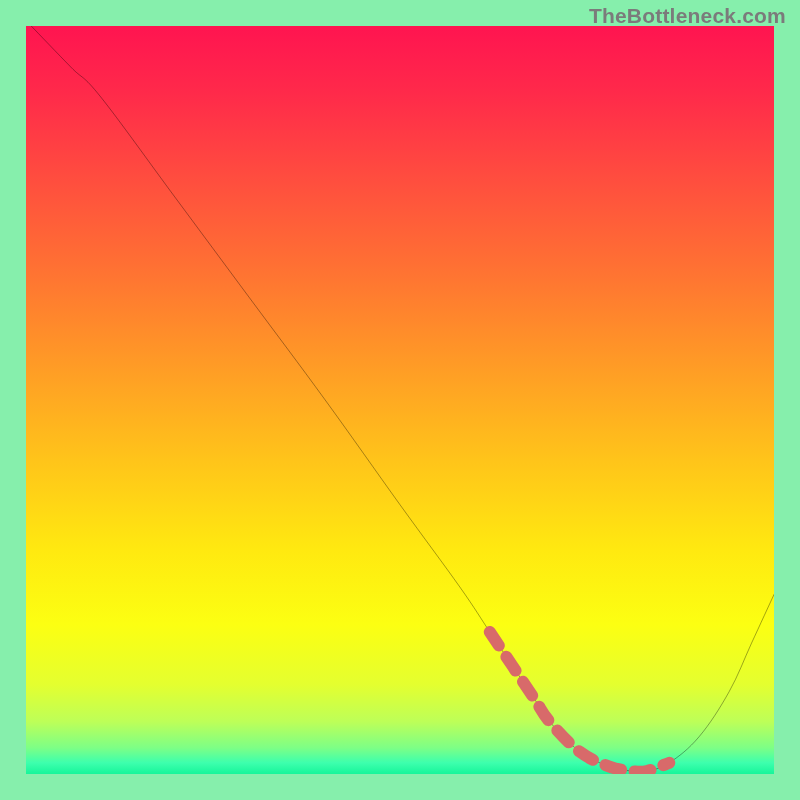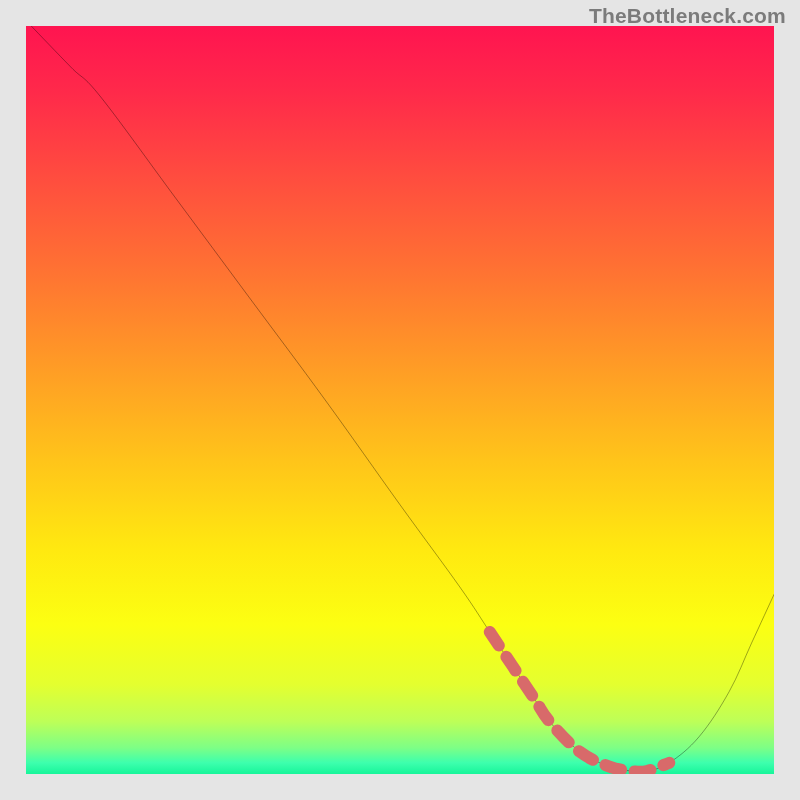--- a/index.html
+++ b/index.html
@@ -8,21 +8,21 @@
     width: 800px;
     height: 800px;
     background: #000;
     overflow: hidden;
     font-family: Arial, Helvetica, sans-serif;
   }
   .stage {
     position: relative;
     width: 800px;
     height: 800px;
-    background: #e5e5e5;
+    background: #86efac;
   }
   .plot-area {
     position: absolute;
     left: 26px;
     top: 26px;
     width: 748px;
     height: 748px;
     overflow: hidden;
   }
   .gradient {

